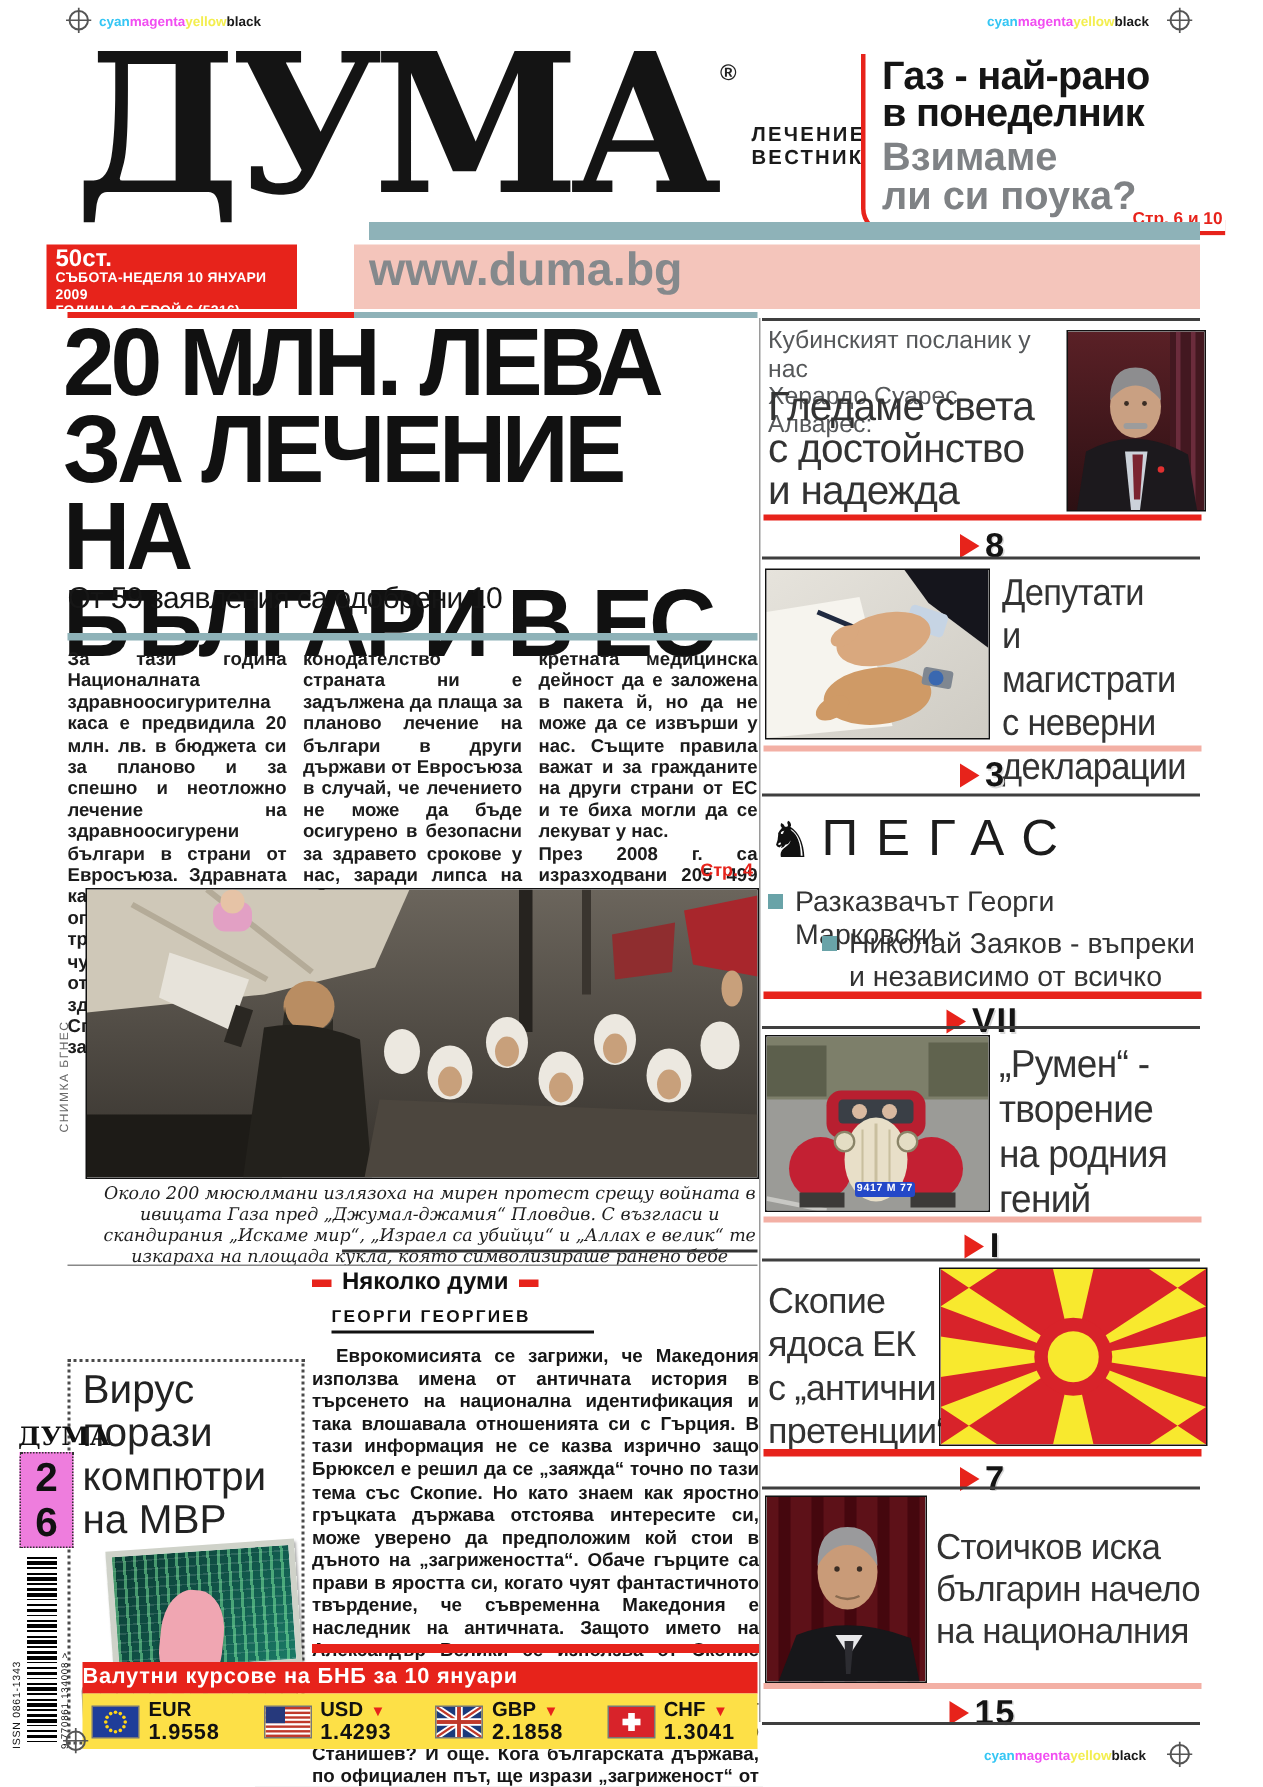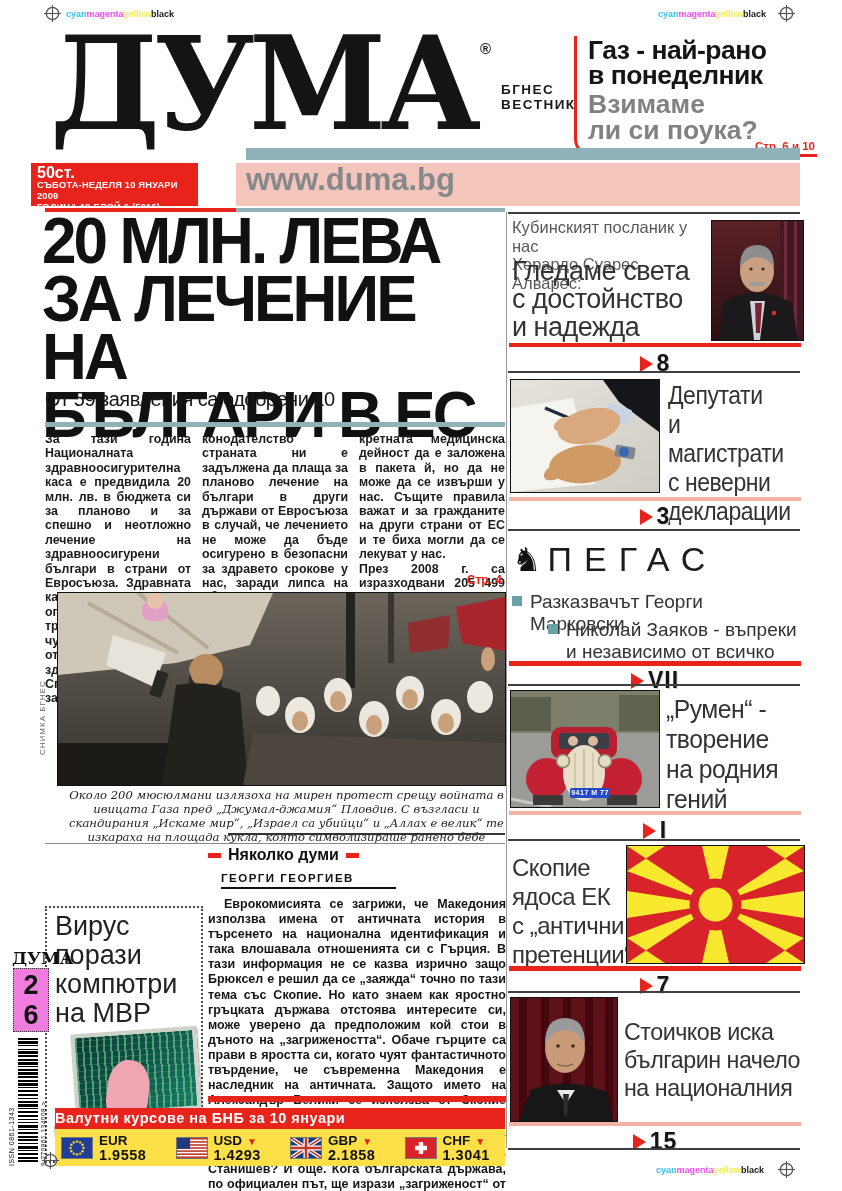--- a/index.html
+++ b/index.html
@@ -130,21 +130,21 @@
   <div class="ab cmyk" style="left:66px;top:9px;"><span class="c-c">cyan</span><span class="c-m">magenta</span><span class="c-y">yellow</span><span class="c-k">black</span></div>
   <div class="ab cmyk" style="left:658px;top:9px;"><span class="c-c">cyan</span><span class="c-m">magenta</span><span class="c-y">yellow</span><span class="c-k">black</span></div>
   <svg class="ab regmark" style="left:778px;top:5px;" viewBox="0 0 18 18">
       <circle cx="9" cy="9" r="6.5" fill="none" stroke="#555" stroke-width="1.4"></circle>
       <line x1="9" y1="0" x2="9" y2="18" stroke="#555" stroke-width="1.2"></line>
       <line x1="0" y1="9" x2="18" y2="9" stroke="#555" stroke-width="1.2"></line>
     </svg>
 
   <div id="logo" class="ab" style="left:50px;top:28px;">ДУМА</div>
   <div id="logo-reg" class="ab" style="left:480px;top:40px;">®</div>
-  <div id="tagline" class="ab pre" style="left:501px;top:82px;">БГНЕС
+  <div id="tagline" class="ab pre" style="left:501px;top:82px;">ЛЕЧЕНИЕ
 ВЕСТНИК</div>
 
   <div id="teaser" class="ab" style="left:574px;top:36px;">
     <div class="teaser-black pre">Газ - най-рано
 в понеделник</div>
     <div class="teaser-gray pre">Взимаме
 ли си поука?</div>
     <div class="teaser-page">Стр. 6 и 10</div>
   </div>
   <div id="teal-bar" class="ab" style="left:246px;top:148px;width:554px;height:12px;"></div>

